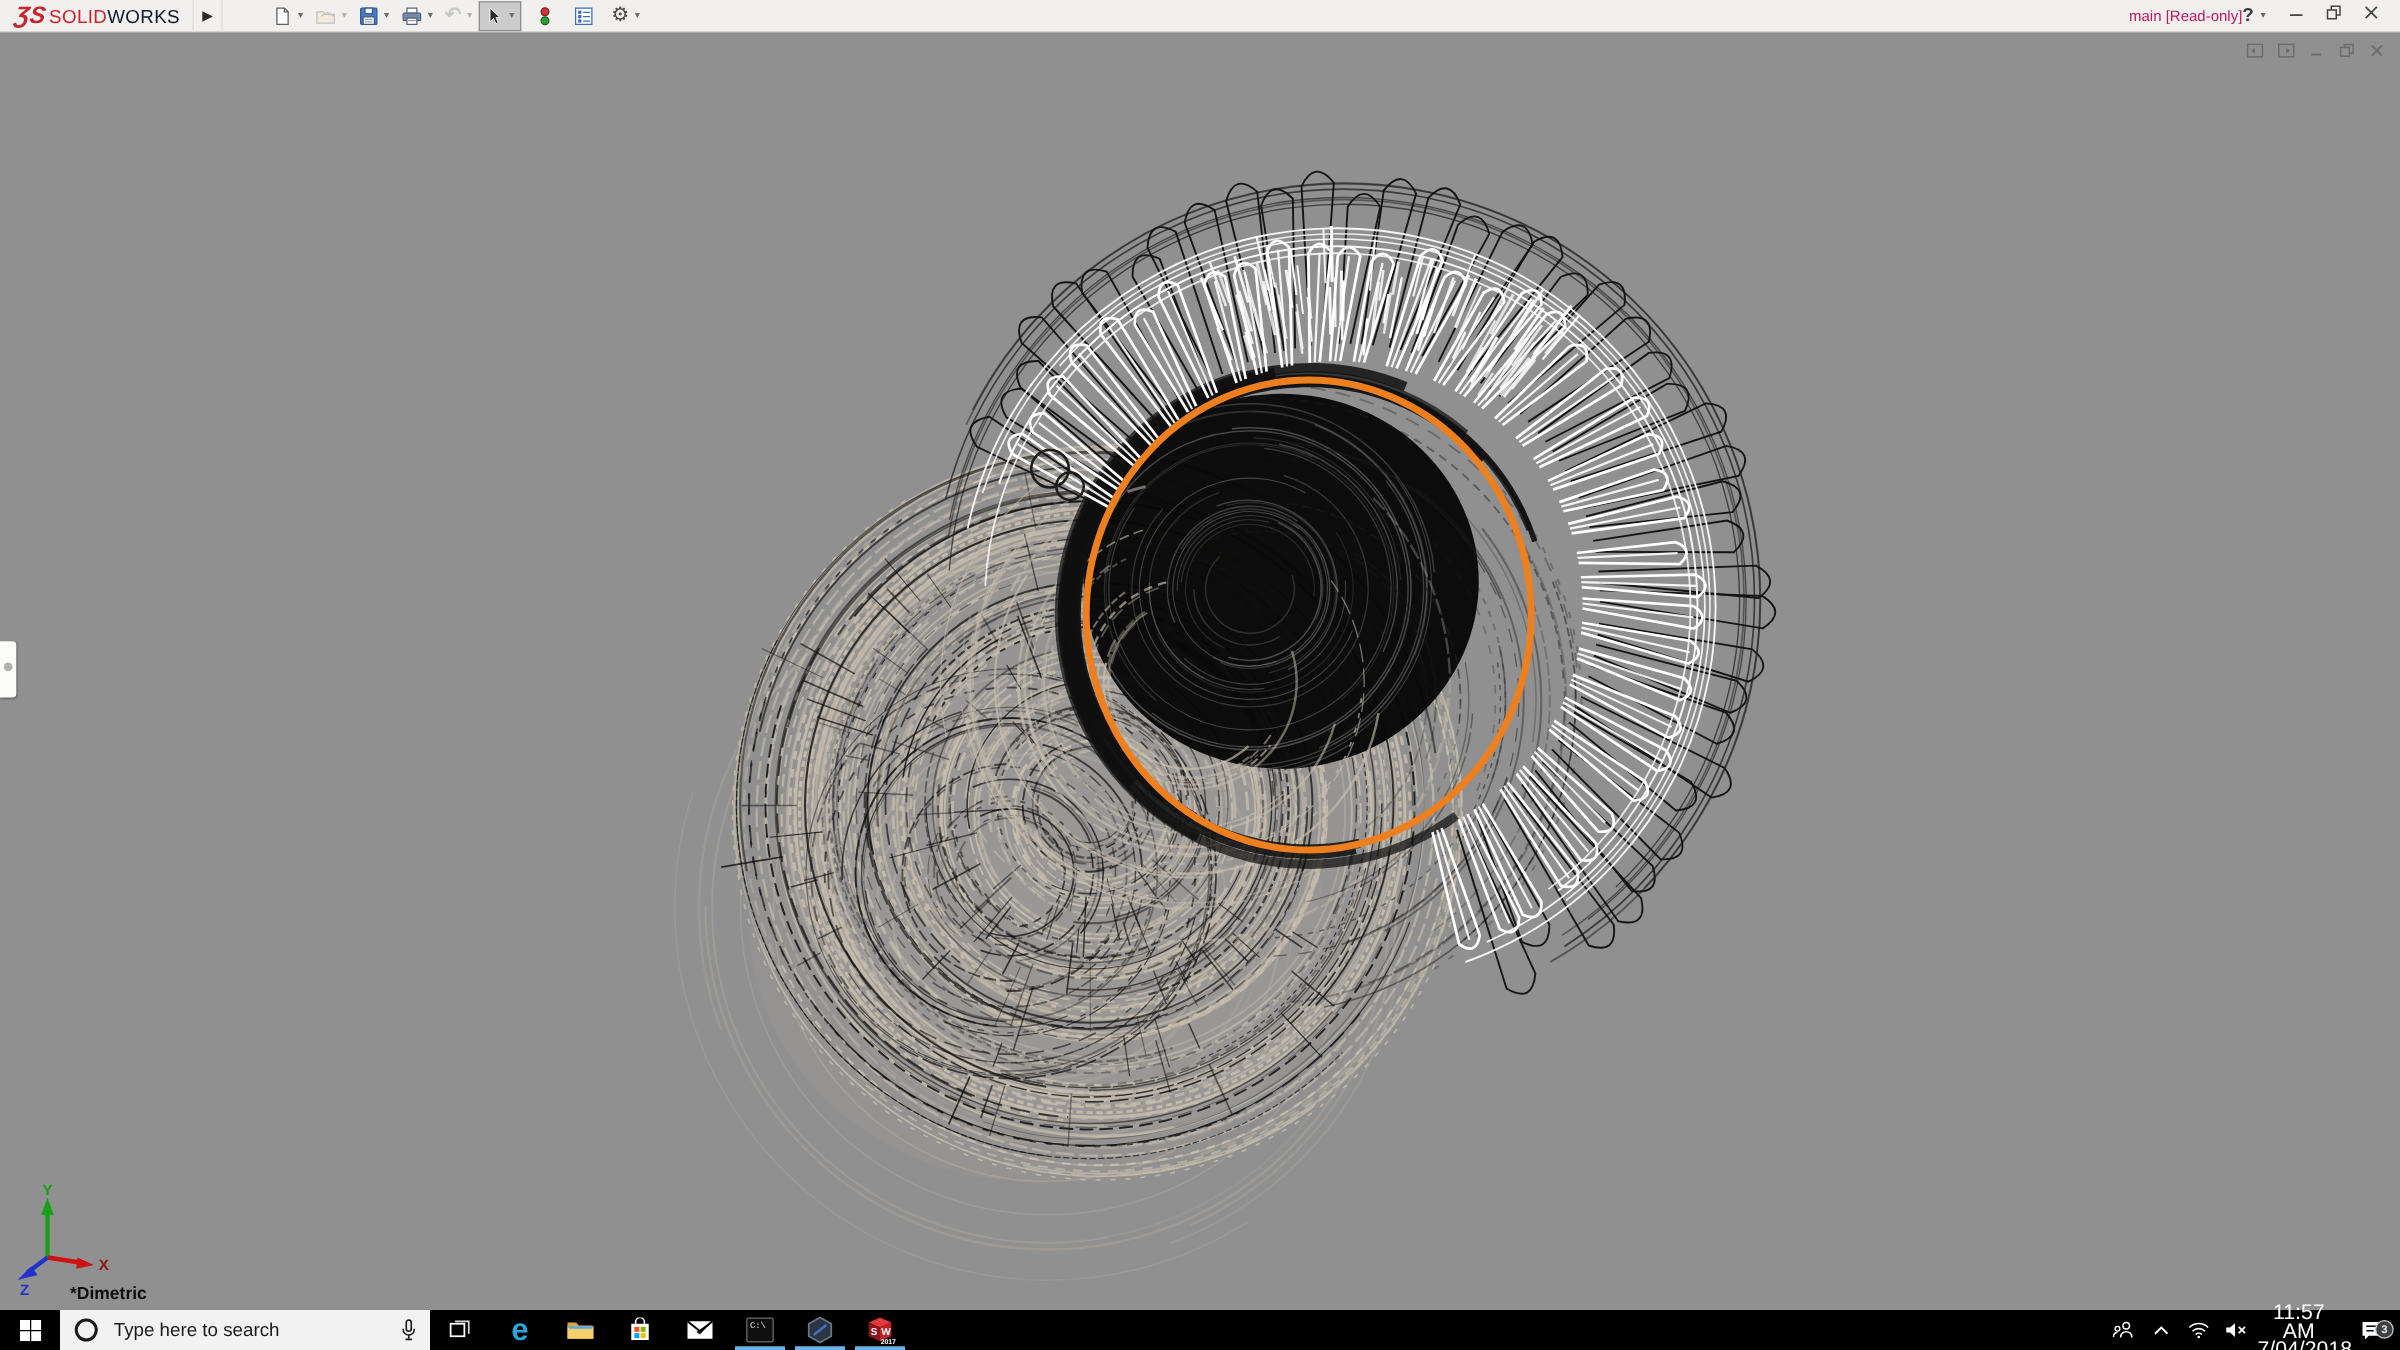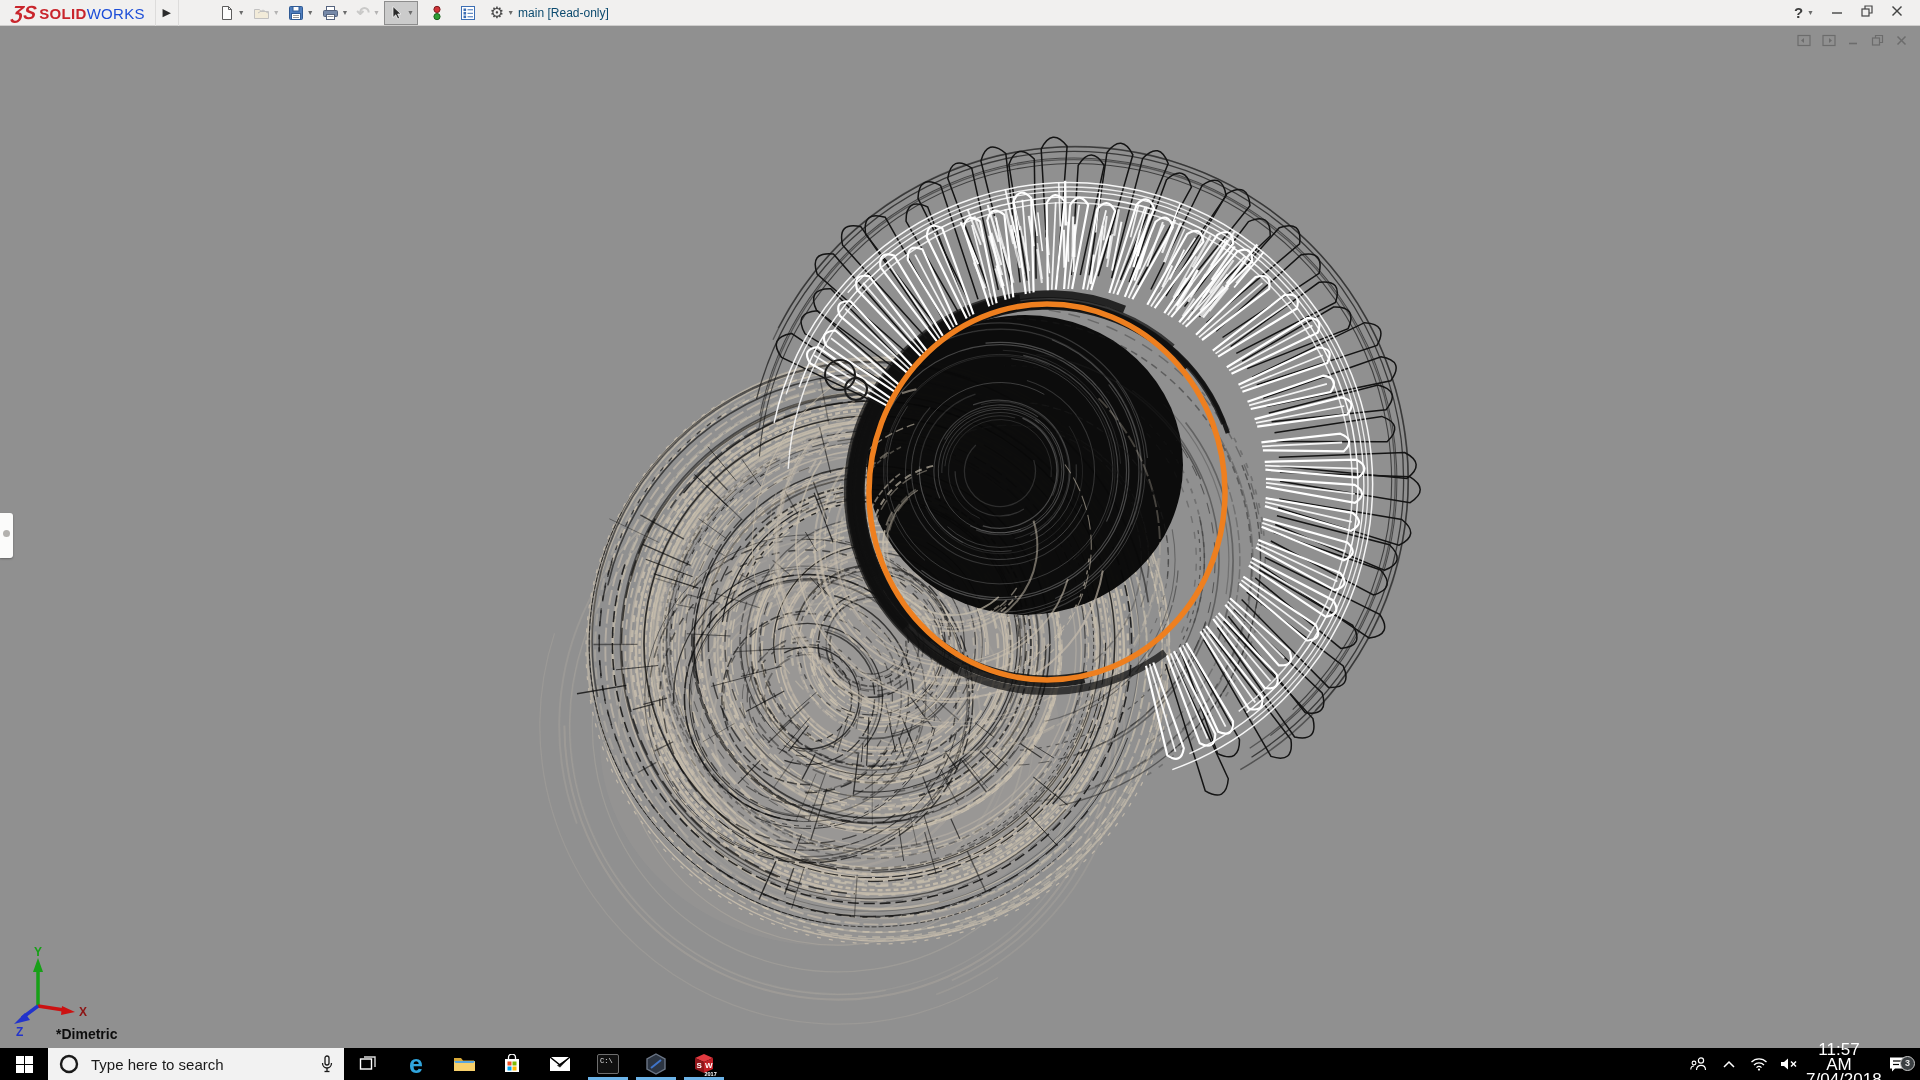--- a/index.html
+++ b/index.html
@@ -4,33 +4,33 @@
 <style>
   html,body{margin:0;padding:0;width:1920px;height:1080px;overflow:hidden;
     font-family:"Liberation Sans",sans-serif;background:#909090;}
   *{box-sizing:border-box;}
 
   
   .titlebar{position:absolute;top:0;left:0;width:1920px;height:26px;background:#f1f0ef;
     border-bottom:1px solid #cfcecd;display:flex;align-items:center;}
   .logo{display:flex;align-items:baseline;padding:0 10px 0 12px;cursor:default;white-space:nowrap;}
   .logo-mark{font-style:italic;font-weight:700;font-size:19px;color:#c9252c;transform:skewX(-8deg);margin-right:3px;}
-  .logo-solid{font-weight:700;font-size:15px;color:#c9252c;letter-spacing:.3px;}
-  .logo-works{font-weight:400;font-size:15px;color:#1d4ed8;letter-spacing:.3px;}
+  .logo-solid{font-weight:400;font-size:15px;color:#c9252c;letter-spacing:.3px;}
+  .logo-works{font-weight:400;font-size:15px;color:#0f172a;letter-spacing:.3px;}
   .flyout-btn{height:26px;width:24px;display:flex;align-items:center;justify-content:center;
     border-left:1px solid #dddcdb;border-right:1px solid #dddcdb;color:#2b2b2b;font-size:11px;}
   .toolbar{display:flex;align-items:center;margin-left:36px;height:26px;}
   .tb{display:flex;align-items:center;height:24px;padding:2px 3px;border:1px solid transparent;background:transparent;}
   .tb .dd{font-size:7px;color:#6b6b6b;margin-left:3px;}
   .tb.disabled{opacity:.45;}
   .tb.pressed{background:#cbcbcb;border:1px solid #8d8d8d;}
   .tb svg{display:block;}
   .gear-glyph{font-size:16px;color:#4a4a4a;line-height:16px;}
   .undo-glyph{font-size:16px;color:#9a9a9a;line-height:16px;font-weight:700;}
-  .doc-title{flex:1;text-align:left;font-size:12px;color:#0c4a6e;}
+  .doc-title{flex:1;text-align:right;font-size:12px;color:#be185d;}
   .win-controls{display:flex;align-items:center;gap:16px;padding-right:16px;color:#444;}
   .help-btn{display:flex;align-items:center;gap:4px;font-size:15px;font-weight:700;color:#3c3c3c;}
   .help-btn .dd{font-size:7px;color:#6b6b6b;}
 
   
   .viewport{position:absolute;top:26px;left:0;width:1920px;height:1022px;background:#909090;}
   #model-svg{position:absolute;left:0;top:0;}
   .vp-controls{position:absolute;top:8px;right:12px;display:flex;gap:11px;opacity:.8;}
   .vp-controls span{display:flex;}
   .left-tab{position:absolute;left:0;top:487px;width:13px;height:45px;background:#fbfbfa;

